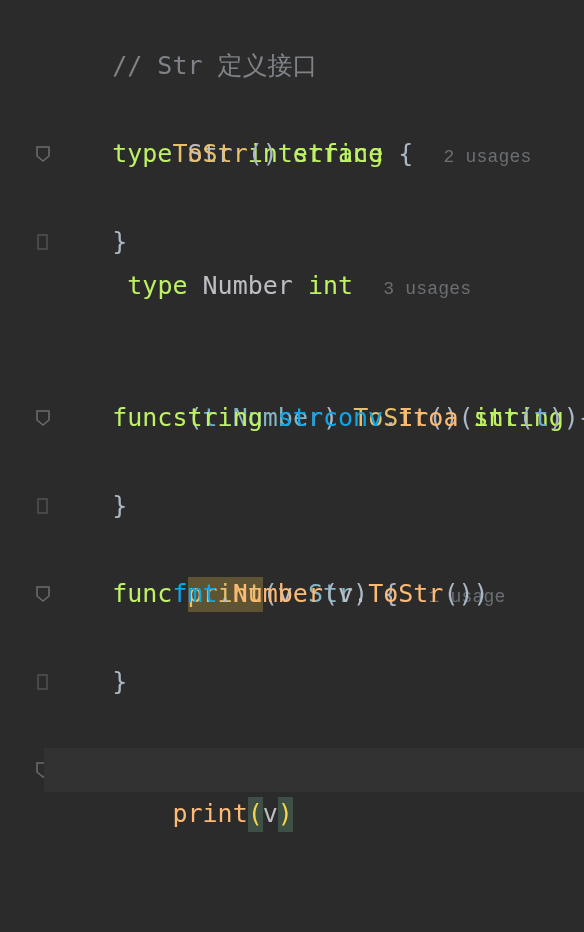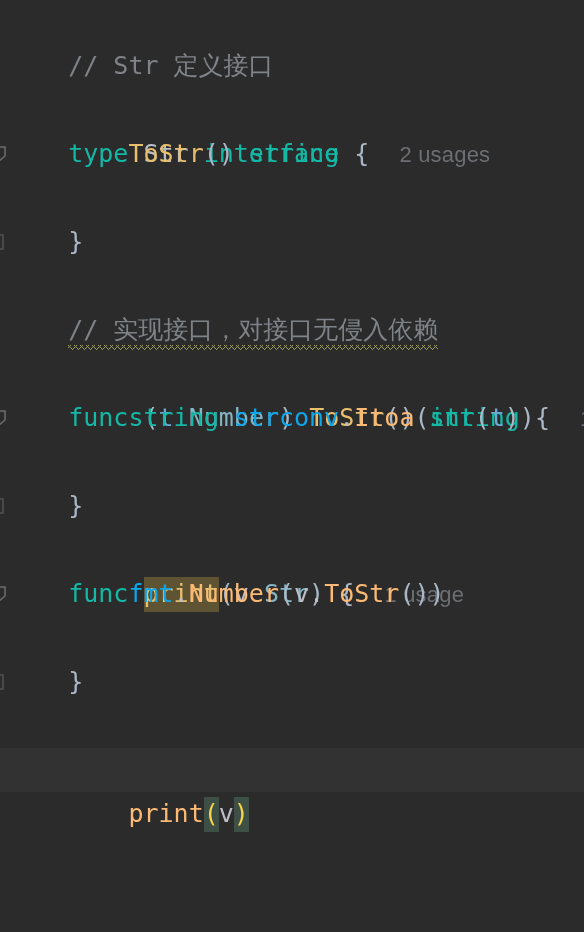--- a/index.html
+++ b/index.html
@@ -28,56 +28,57 @@
     position: relative;
     height: 44px;
     line-height: 44px;
     white-space: pre;
     font-family: "DejaVu Sans Mono", "Liberation Mono", monospace;
     font-size: 25px;
     letter-spacing: 0px;
     color: #bcbec4;
     padding-left: 8px;
     box-sizing: border-box;
+    margin-left: 44px;
   }
   .line.caret {
     background: #323232;
   }
 
   
   .gutter-icon {
     position: absolute;
     left: -8px;
     top: 50%;
     transform: translateY(-50%);
     width: 16px;
     height: 18px;
     opacity: 0.55;
     pointer-events: none;
   }
   .gutter-icon svg { display: block; }
 
   
-  .kw       { color: #14b8a6; }           
+  .kw       { color: #bef264; }           
   .ident    { color: #bcbec4; }           
   .typeref  { color: #84b5c4; }           
   .fndecl   { color: #e8bf6a; }           
   .fncall   { color: #fdba74; }           
   .pkg      { color: #0ea5e9; }           
   .num      { color: #6fa8d6; }           
   .punct    { color: #bcbec4; }
   .paren    { color: #a9b7c6; }
   .op       { color: #bcbec4; }
   .param    { color: #6fa8d6; }           
   .cmt      { color: #7f8388; }           
 
   
   .inlay {
-    font-family: Liberation Sans, sans-serif;
-    font-size: 22px;
+    font-family: Liberation Mono, monospace;
+    font-size: 18px;
     color: #6b6e72;
     letter-spacing: 0.2px;
   }
 
   
   .hl-ident {
     background: #5e5434;
     color: #e8bf6a;
     padding: 2px 0 4px 0;
   }
@@ -136,26 +137,26 @@
       <svg width="16" height="18" viewBox="0 0 16 18">
           <path d="M2 2 L11 2 L11 16 L2 16 Z" fill="none" stroke="#6f7276" stroke-width="1.5"></path>
         </svg>
     </span>
     <span class="paren">}</span>
   </div>
 
   <div class="line"></div>
 
 
-
-  <div class="line"></div>
-
-  <div class="line">
-    <span class="cmt squiggle">// 实现接口，对接口无侵入依赖</span>
-  </div>
+  <div class="line">
+    <span> </span><span class="kw">type</span><span> </span><span class="ident">Number</span><span> </span><span class="kw">int</span><span>  </span><span class="inlay">3 usages</span>
+  </div>
+
+  <div class="line"></div>
+
 
   <div class="line">
     <span class="gutter-icon">
       <svg width="16" height="18" viewBox="0 0 16 18">
           <path d="M1 2 L13 2 L13 11 L7 16 L1 11 Z" fill="none" stroke="#9aa0a6" stroke-width="1.6"></path>
         </svg>
     </span>
     <span class="kw">func</span><span> </span><span class="paren">(</span><span class="param">t</span><span> </span><span class="typeref">Number</span><span class="paren">)</span><span> </span><span class="fndecl">ToStr</span><span class="paren">()</span><span> </span><span class="kw">string</span><span> </span><span class="paren">{</span><span>  </span><span class="inlay">1 usage</span>
   </div>
 

